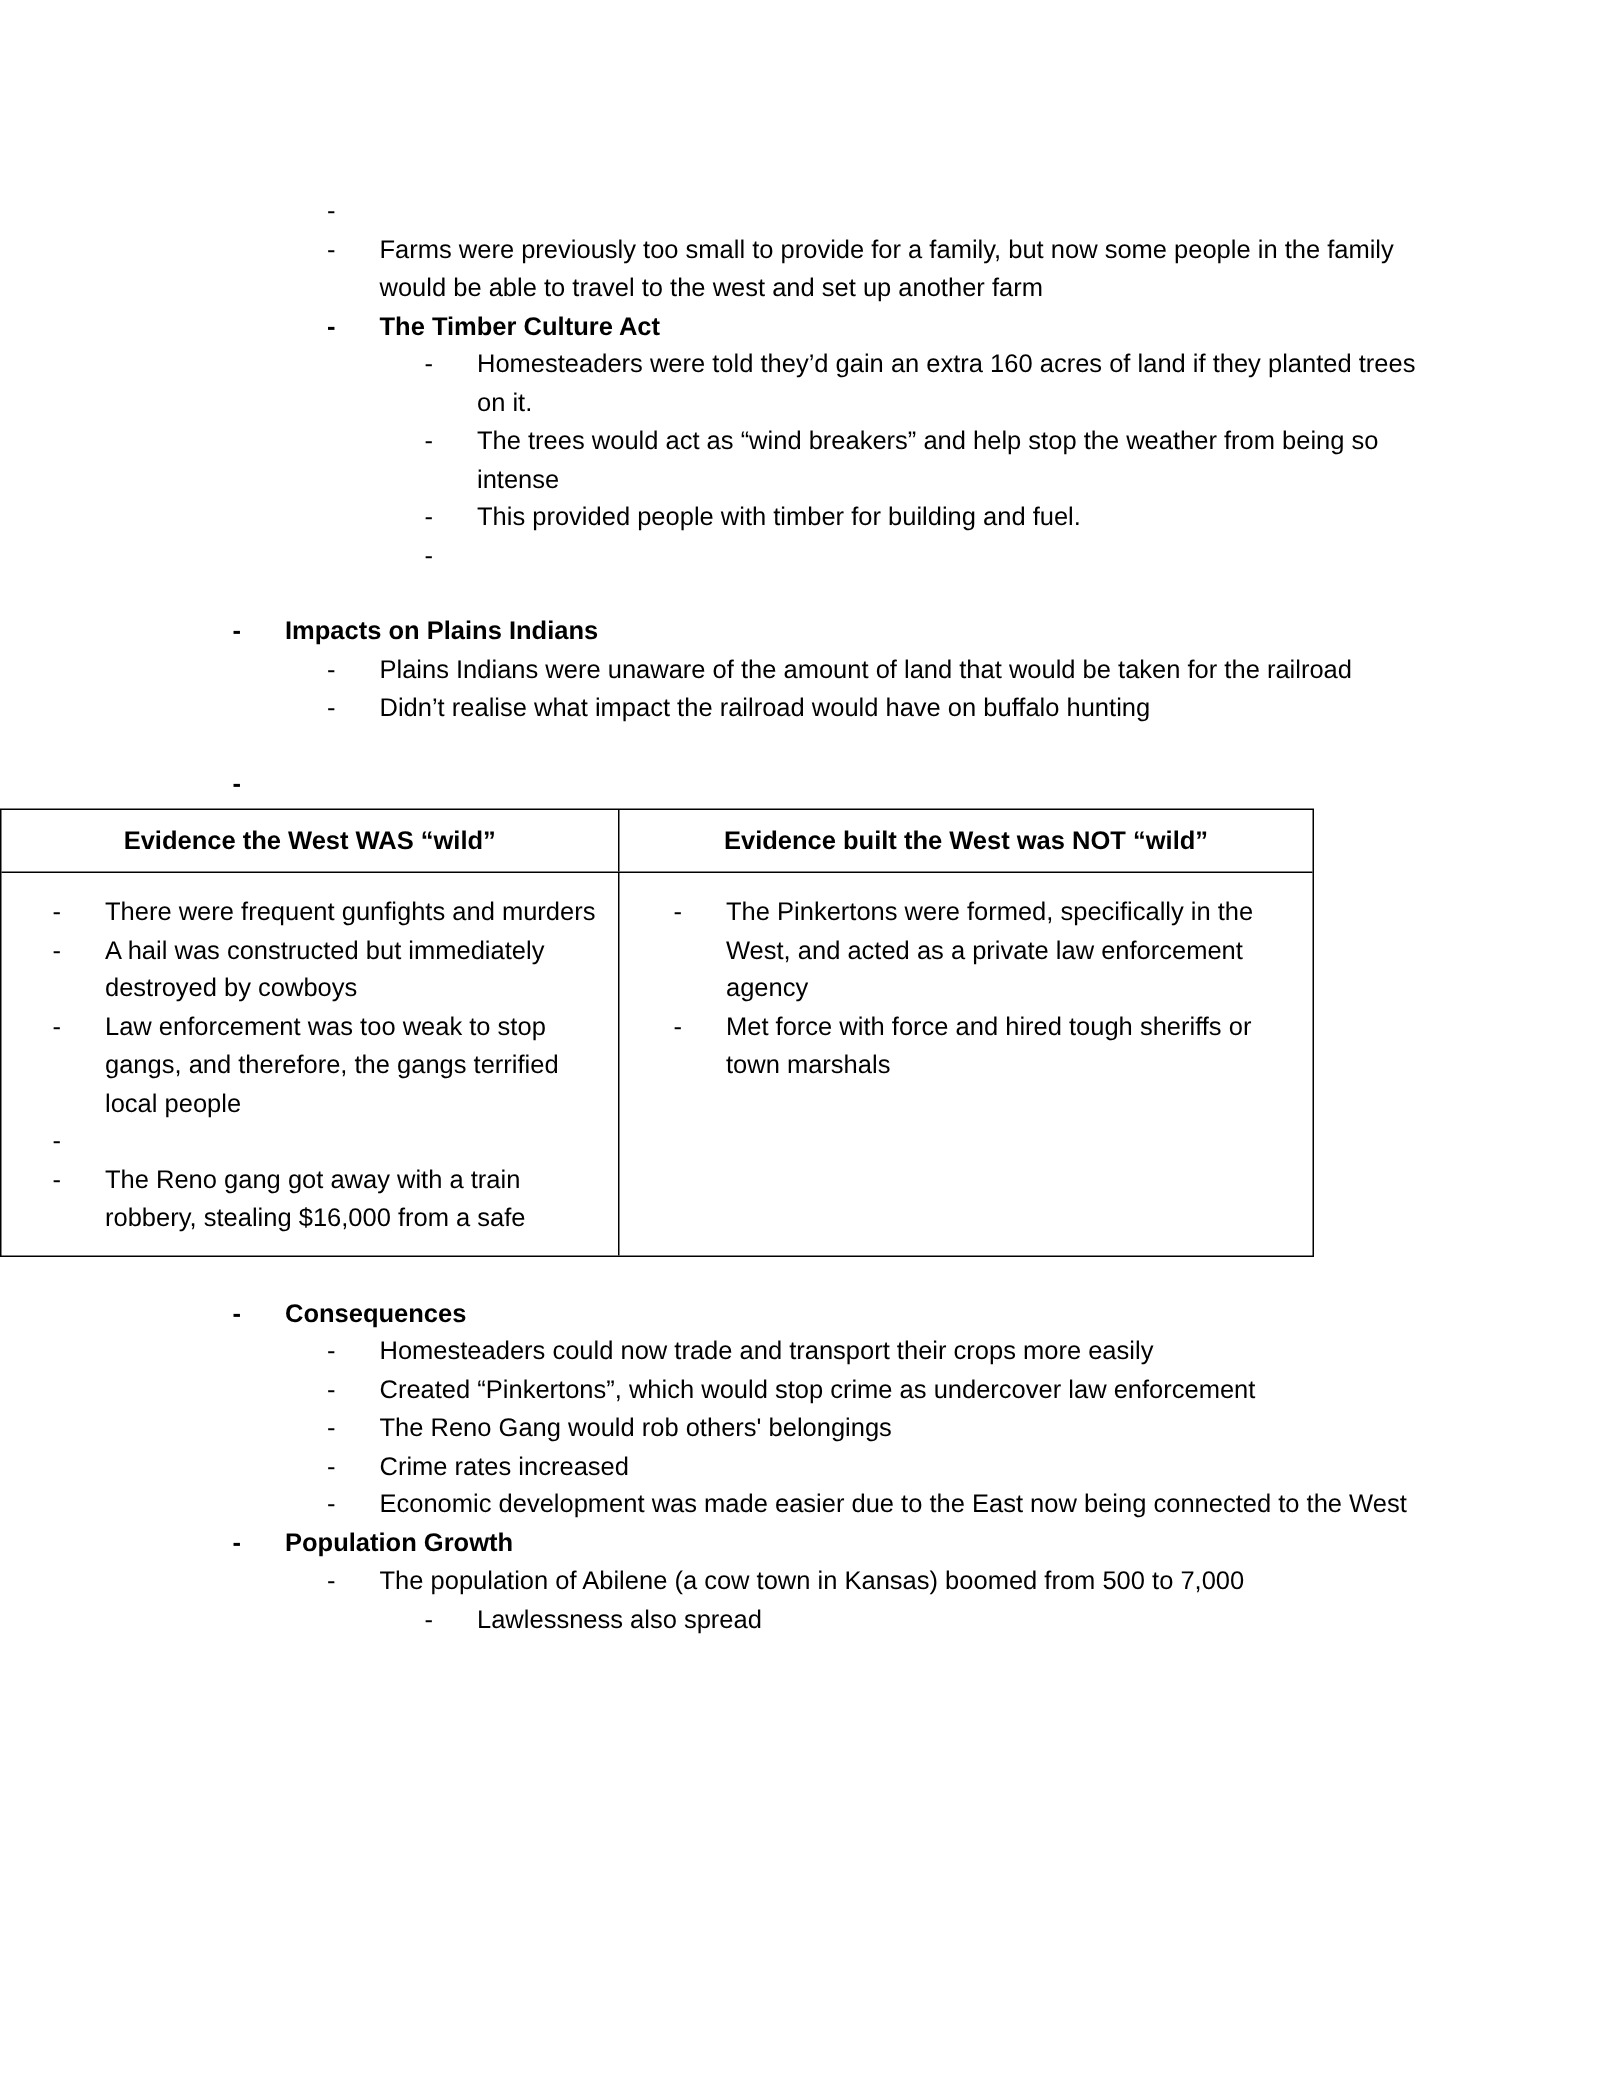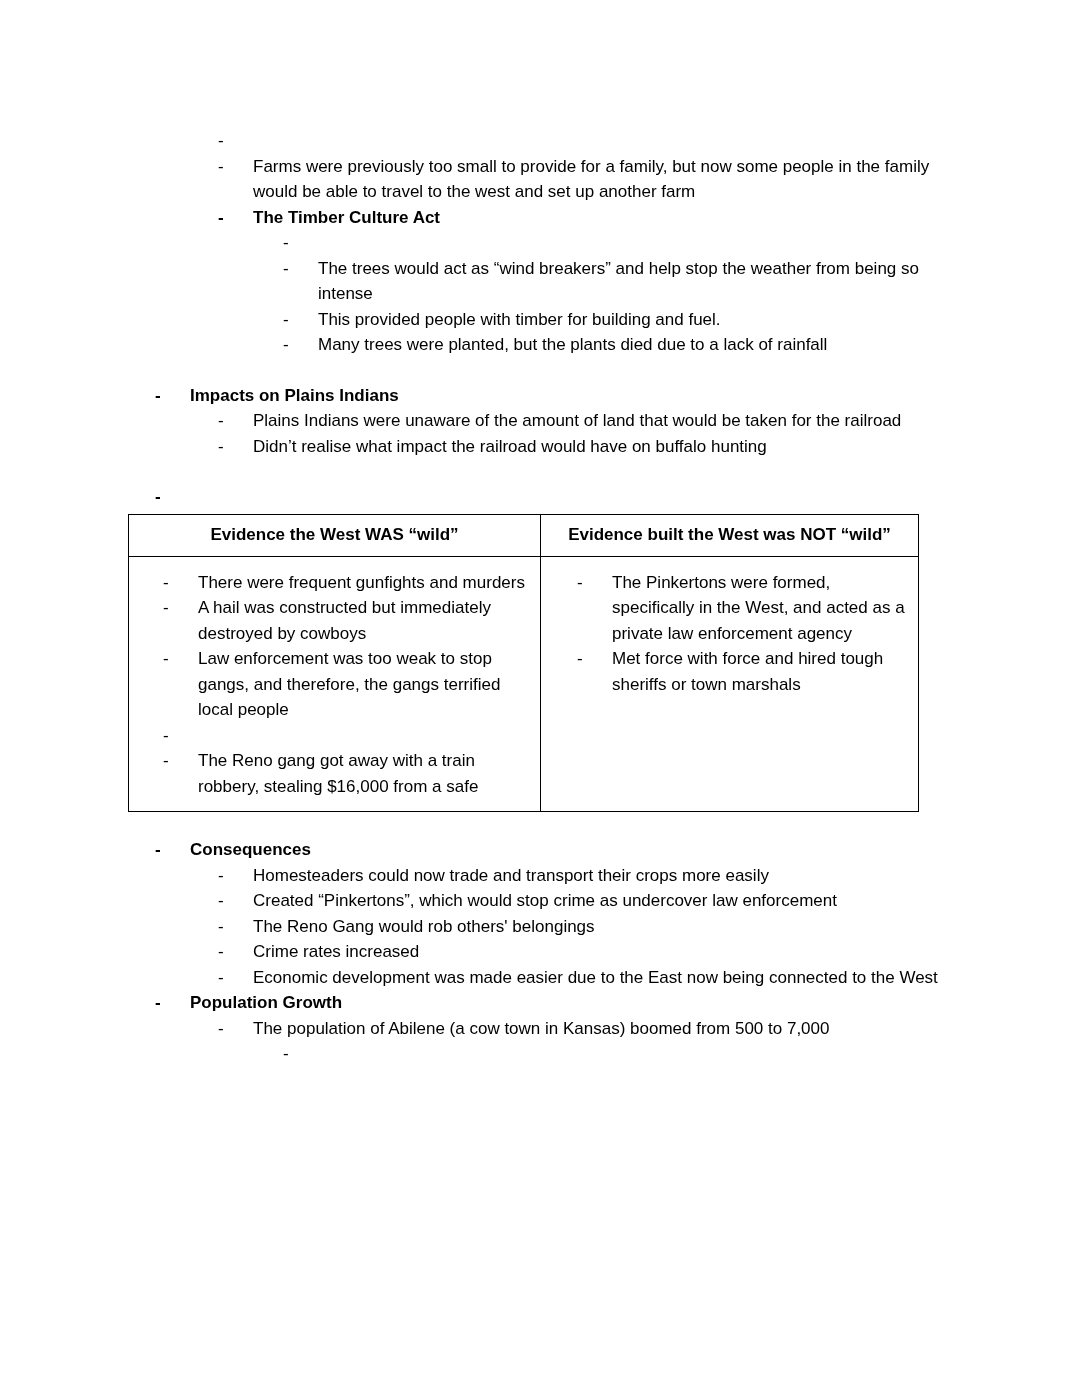--- a/index.html
+++ b/index.html
@@ -25,23 +25,22 @@
   .lvl1 { padding-left: 155px; }
   .lvl2 { padding-left: 218px; }
   .lvl3 { padding-left: 283px; }
   .marker { width: 35px; flex: 0 0 35px; }
   .txt { flex: 1 1 auto; }
   .bold { font-weight: 700; }
   .spacer { height: 25px; }
 
   
   .tbl {
-    margin-left: 128px;
     margin-top: 4px;
-    width: 791px;
+    width: 876px;
     border: 1.5px solid #000;
   }
   .tbl-header { display: flex; border-bottom: 1.5px solid #000; }
   .th {
     min-height: 41px;
     display: flex;
     align-items: center;
     justify-content: center;
     font-weight: 700;
     text-align: center;
@@ -71,32 +70,32 @@
       <span class="marker">-</span>
       <span class="txt">Farms were previously too small to provide for a family, but now some people in the family would be able to travel to the west and set up another farm</span>
     </div>
 
     <div class="li lvl2 bold">
       <span class="marker">-</span>
       <span class="txt">The Timber Culture Act</span>
     </div>
     <div class="li lvl3">
       <span class="marker">-</span>
+      <span class="txt">Homesteaders were told they’d gain an extra 160 acres of land if they planted trees on it.</span>
     </div>
     <div class="li lvl3">
       <span class="marker">-</span>
       <span class="txt">The trees would act as “wind breakers” and help stop the weather from being so intense</span>
     </div>
     <div class="li lvl3">
       <span class="marker">-</span>
       <span class="txt">This provided people with timber for building and fuel.</span>
     </div>
     <div class="li lvl3">
       <span class="marker">-</span>
-      <span class="txt">Many trees were planted, but the plants died due to a lack of rainfall</span>
     </div>
 
     <div class="spacer"></div>
 
     <div class="li lvl1 bold">
       <span class="marker">-</span>
       <span class="txt">Impacts on Plains Indians</span>
     </div>
     <div class="li lvl2">
       <span class="marker">-</span>
@@ -181,16 +180,17 @@
     <div class="li lvl1 bold">
       <span class="marker">-</span>
       <span class="txt">Population Growth</span>
     </div>
     <div class="li lvl2">
       <span class="marker">-</span>
       <span class="txt">The population of Abilene (a cow town in Kansas) boomed from 500 to 7,000</span>
     </div>
     <div class="li lvl3">
       <span class="marker">-</span>
+      <span class="txt">Lawlessness also spread</span>
     </div>
 
   </div>
 </div>
 
 </body></html>

